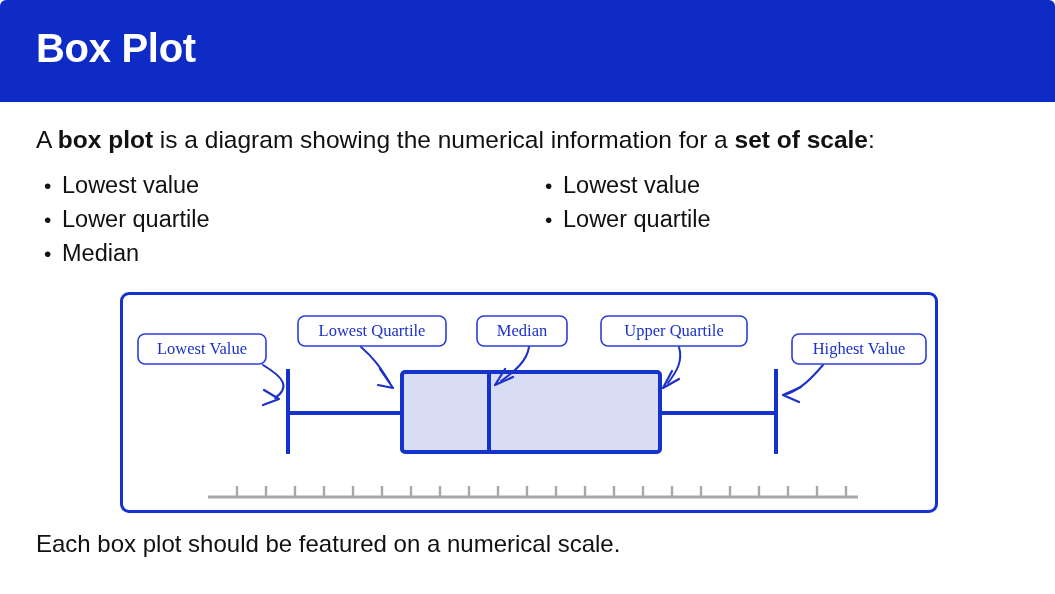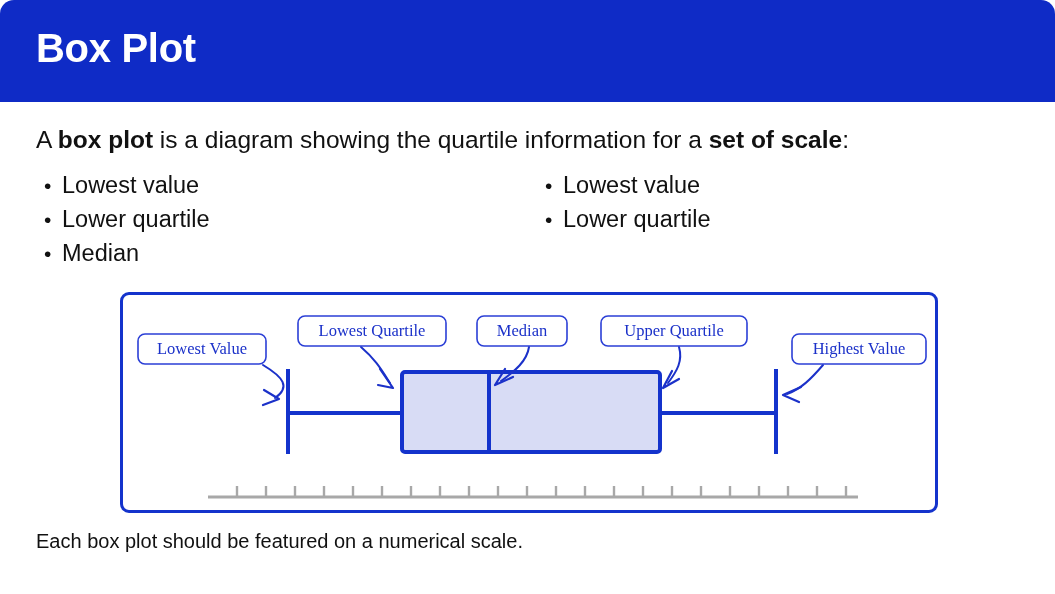--- a/index.html
+++ b/index.html
@@ -11,21 +11,21 @@
     width: 1055px;
     height: 594px;
     font-family: "Liberation Sans", sans-serif;
     overflow: hidden;
   }
   #page {
     position: relative;
     width: 1055px;
     height: 594px;
     background: #ffffff;
-    border-radius: 14px;
+    border-radius: 6px;
     overflow: hidden;
     box-sizing: border-box;
   }
 
   
   #header-bar {
     position: absolute;
     left: 0;
     top: 0;
     width: 1055px;
@@ -146,35 +146,35 @@
     stroke: #a8a8a8;
     stroke-width: 2.4;
     stroke-linecap: butt;
   }
 
   
   #footer-line {
     position: absolute;
     left: 36px;
     top: 530px;
-    font-size: 20px;
+    font-size: 24px;
     color: #111111;
     white-space: nowrap;
   }
 </style>
 </head>
 <body>
 
 <div id="page">
 
   <div id="header-bar">
     <div id="page-title">Box Plot</div>
   </div>
 
-  <div id="intro-line"><span>A </span><b>box plot</b><span> is a diagram showing the quartile information for a </span><b>set of scale</b><span>:</span></div>
+  <div id="intro-line"><span>A </span><b>box plot</b><span> is a diagram showing the numerical information for a </span><b>set of scale</b><span>:</span></div>
 
   <div id="bullets-left" class="bullet-col">
     <div class="bullet-item">
       <span class="bullet-dot">•</span>
       <span>Lowest value</span>
     </div>
     <div class="bullet-item">
       <span class="bullet-dot">•</span>
       <span>Lower quartile</span>
     </div>

